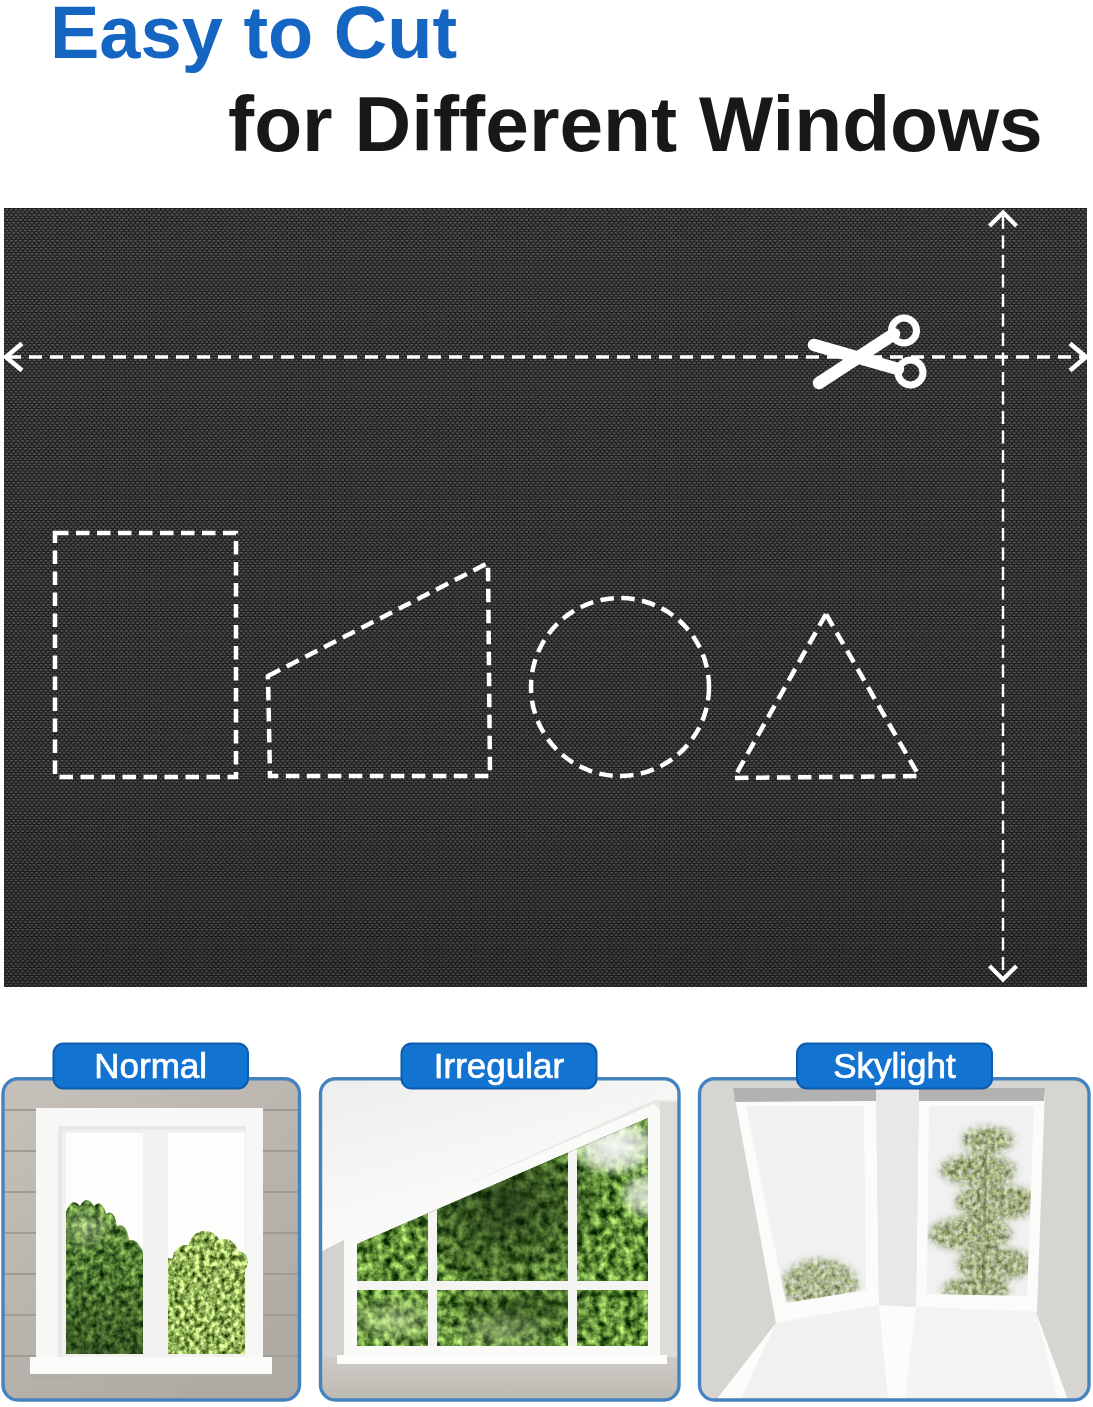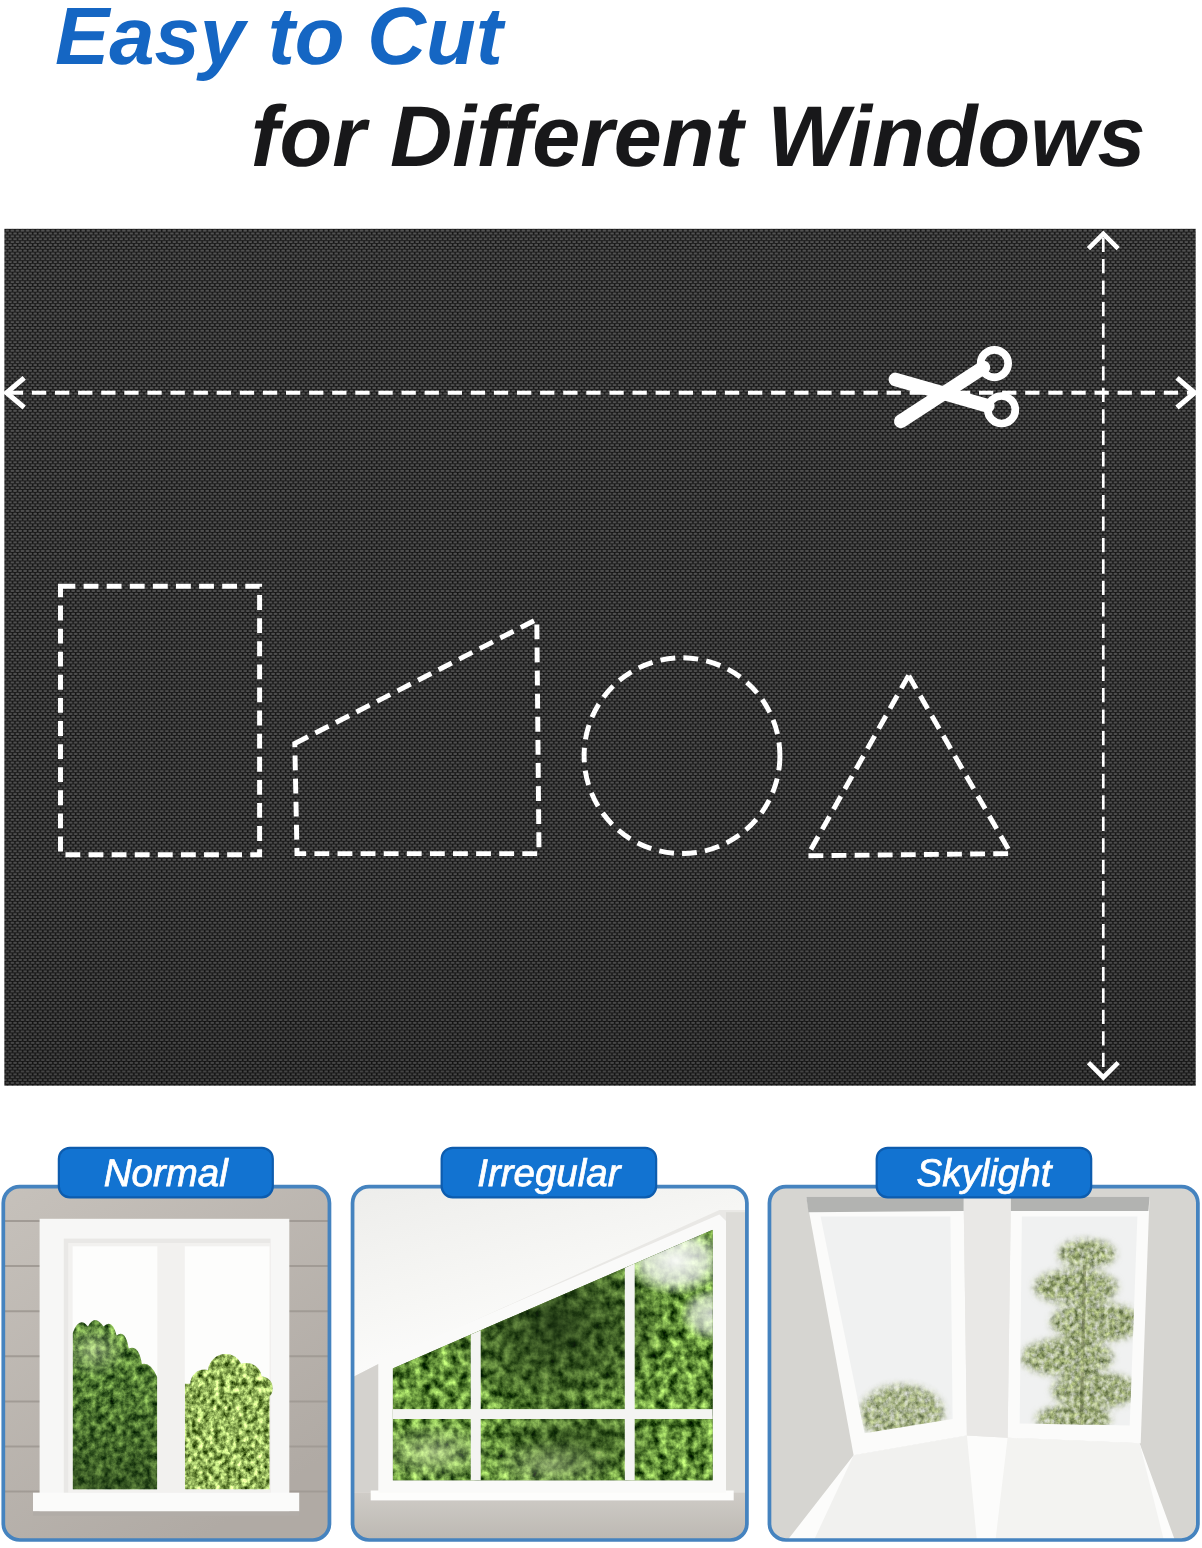--- a/index.html
+++ b/index.html
@@ -1,17 +1,17 @@
 <!DOCTYPE html>
 <html><head>
 <meta charset="utf-8">
 <style>
   html,body{margin:0;padding:0;}
   body{width:1093px;height:1407px;background:#ffffff;font-family:"Liberation Sans",sans-serif;overflow:hidden;}
-  #page{position:relative;width:1015px;height:1407px;font-style:italic;}
+  #page{position:relative;width:1015px;height:1407px;}
   svg text{font-family:"Liberation Sans",sans-serif;}
 </style>
 </head>
 <body>
 <div id="page">
 <svg width="1093" height="1407" viewBox="0 0 1093 1407" xmlns="http://www.w3.org/2000/svg">
 <defs>
 
   <pattern id="weave" width="4.6" height="5.2" patternUnits="userSpaceOnUse">
     <rect width="4.6" height="5.2" fill="#151515"></rect>

